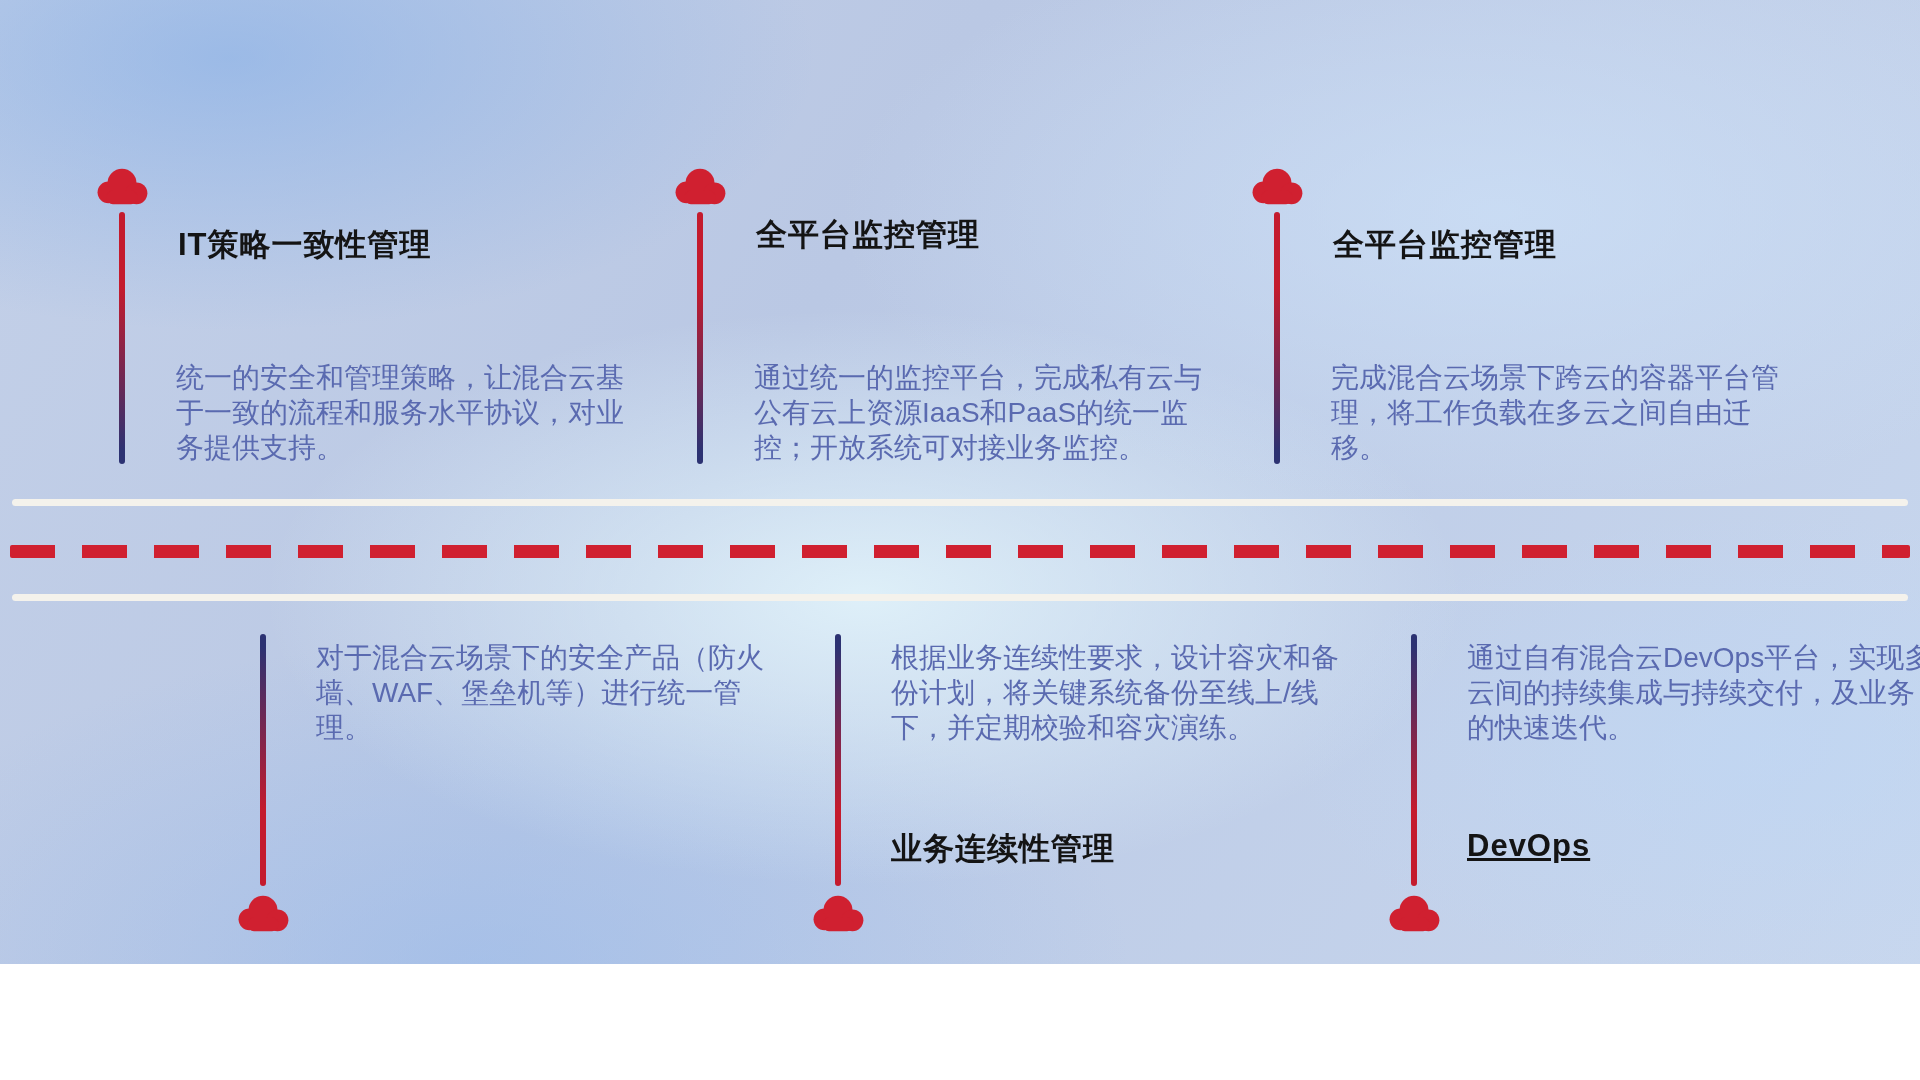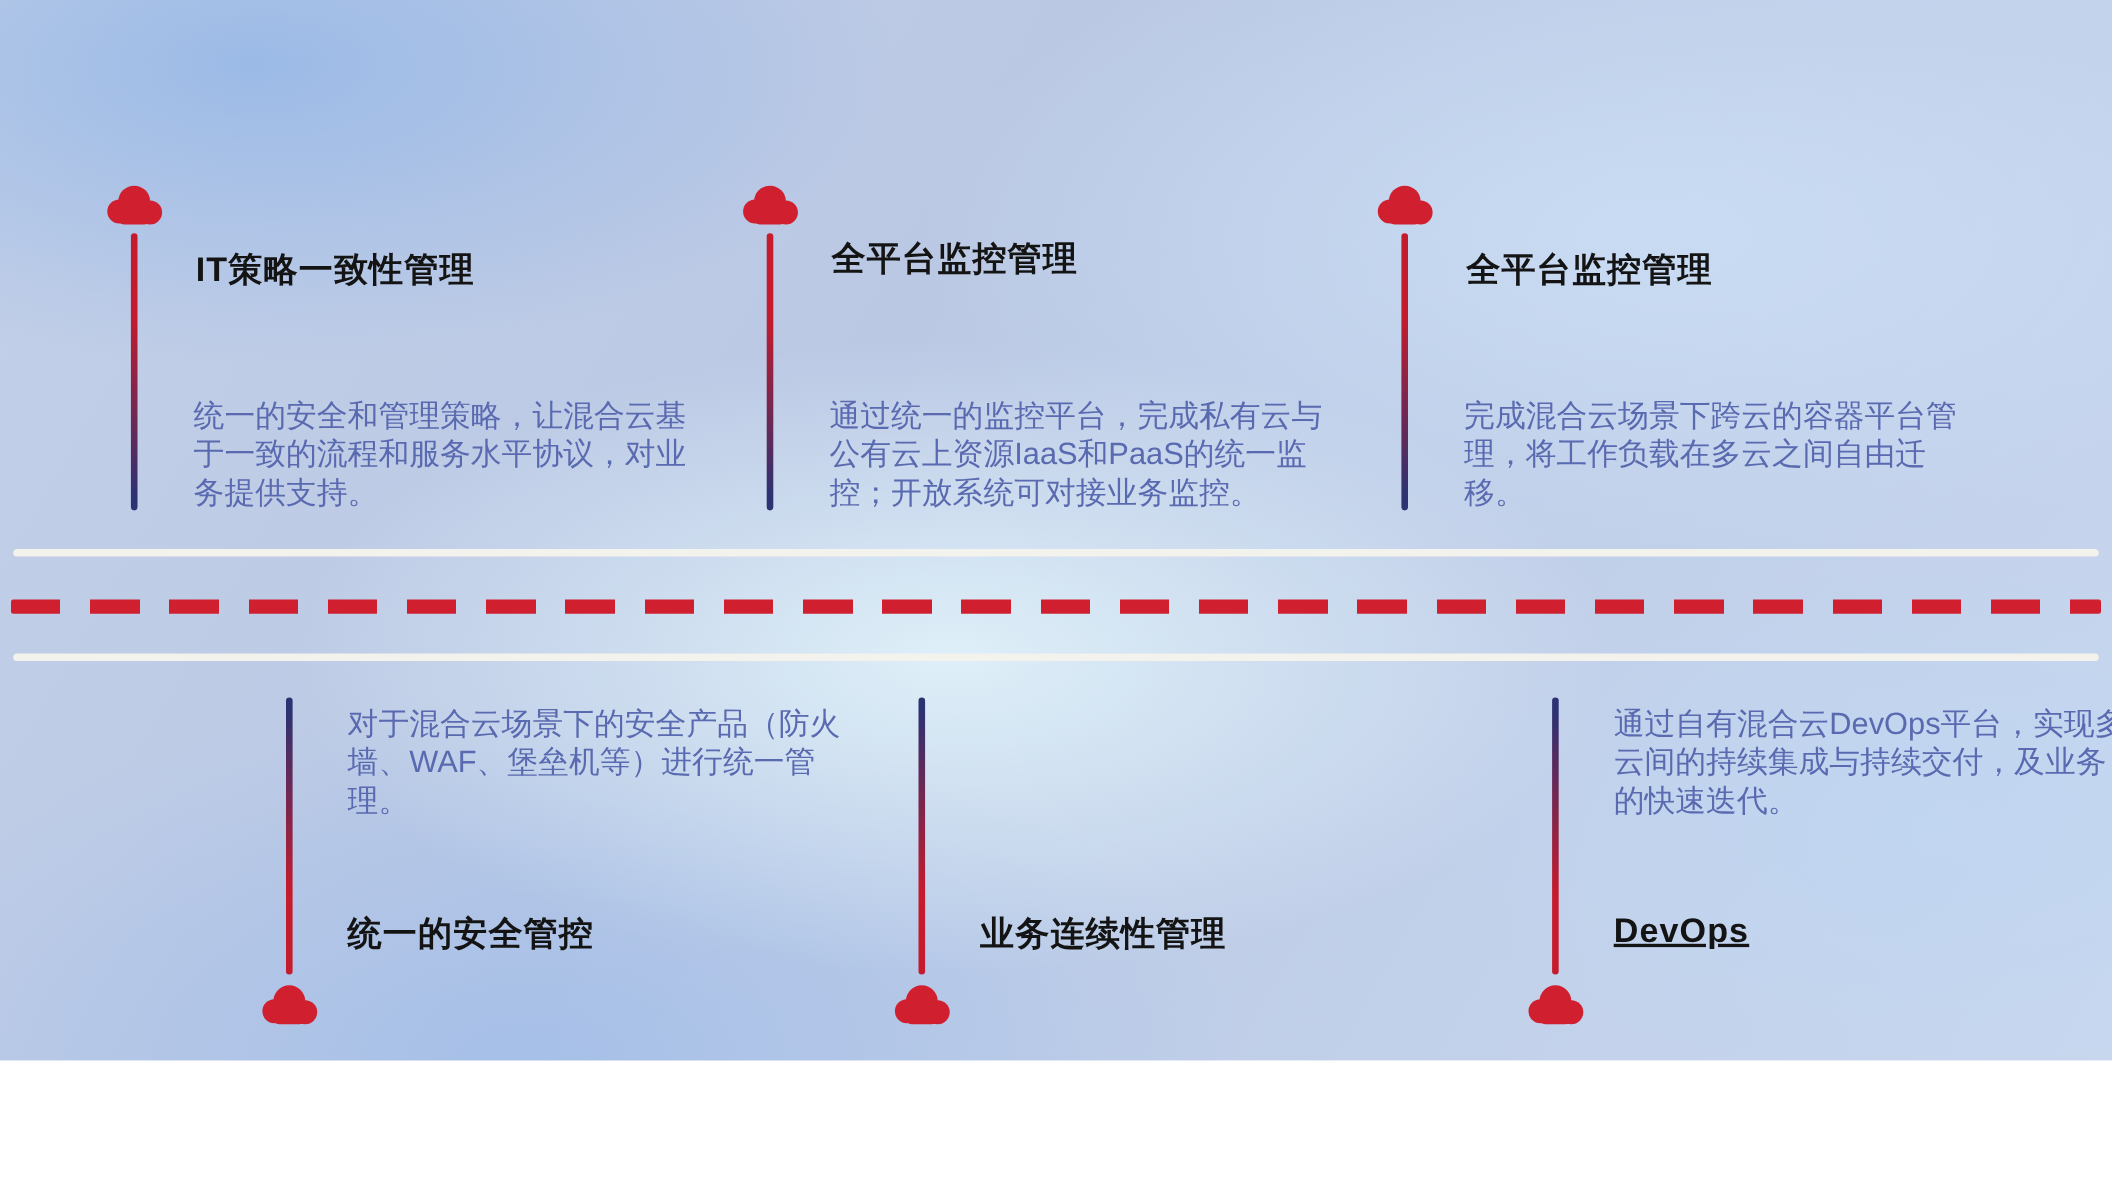--- a/index.html
+++ b/index.html
@@ -138,31 +138,31 @@
   <div class="pole up" style="left:260px; top:634px; height:252px;"></div>
   <div class="cloud" style="left:234px; top:893px;">
     <svg viewBox="0 0 64 42" fill="currentColor" aria-hidden="true">
       <circle cx="17" cy="28" r="12"></circle>
         <circle cx="32" cy="18" r="16"></circle>
         <circle cx="48" cy="29" r="12"></circle>
       <rect x="15" y="26" width="34" height="15" rx="7"></rect>
     </svg>
   </div>
   <div class="item-desc wide" style="left:316px; top:640px;">对于混合云场景下的安全产品（防火墙、WAF、堡垒机等）进行统一管理。</div>
-  <div class="item-title" style="left:316px; top:828px;">统一的安全管控</div>
 
   <div class="pole up" style="left:835px; top:634px; height:252px;"></div>
   <div class="cloud" style="left:809px; top:893px;">
     <svg viewBox="0 0 64 42" fill="currentColor" aria-hidden="true">
       <circle cx="17" cy="28" r="12"></circle>
         <circle cx="32" cy="18" r="16"></circle>
         <circle cx="48" cy="29" r="12"></circle>
       <rect x="15" y="26" width="34" height="15" rx="7"></rect>
     </svg>
   </div>
+  <div class="item-desc wide" style="left:891px; top:640px;">根据业务连续性要求，设计容灾和备份计划，将关键系统备份至线上/线下，并定期校验和容灾演练。</div>
   <div class="item-title" style="left:891px; top:828px;">业务连续性管理</div>
 
   <div class="pole up" style="left:1411px; top:634px; height:252px;"></div>
   <div class="cloud" style="left:1385px; top:893px;">
     <svg viewBox="0 0 64 42" fill="currentColor" aria-hidden="true">
       <circle cx="17" cy="28" r="12"></circle>
         <circle cx="32" cy="18" r="16"></circle>
         <circle cx="48" cy="29" r="12"></circle>
       <rect x="15" y="26" width="34" height="15" rx="7"></rect>
     </svg>

